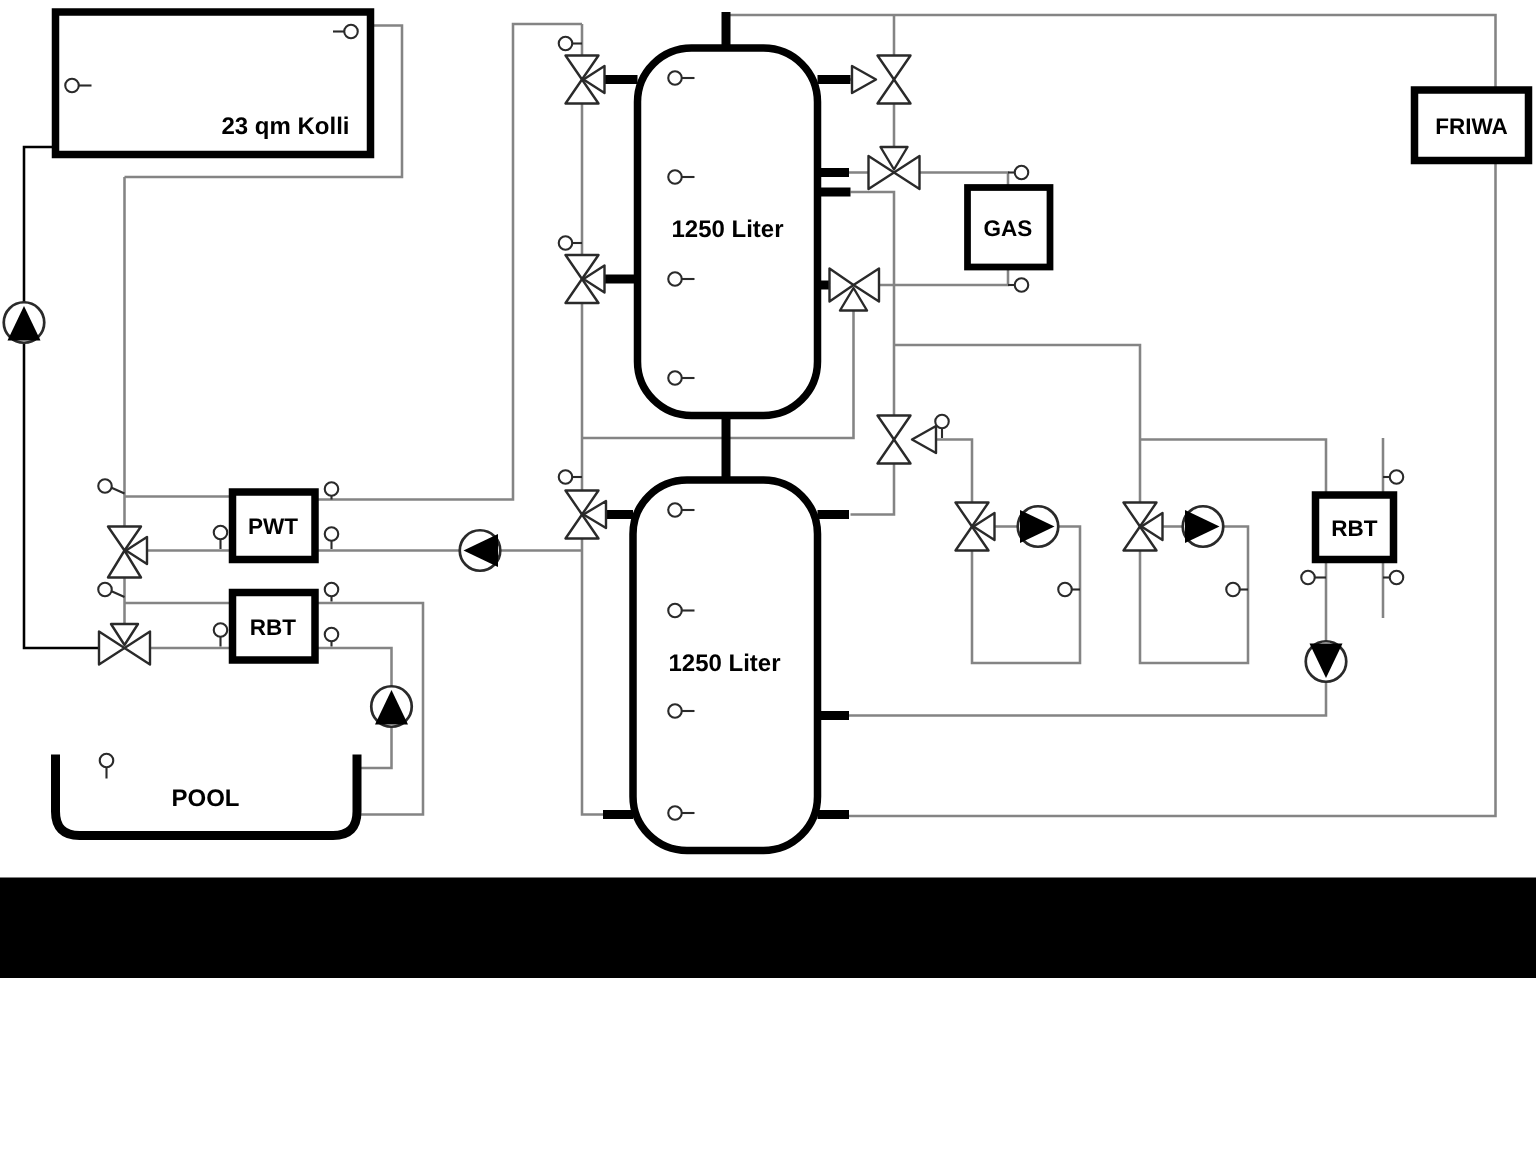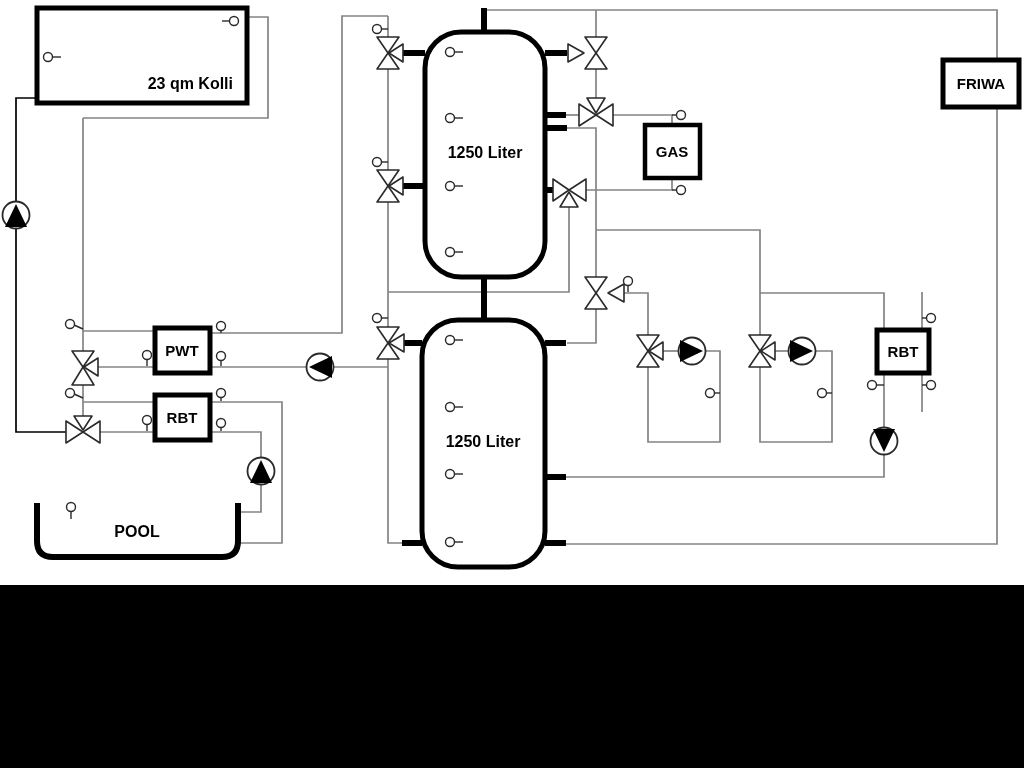--- a/index.html
+++ b/index.html
@@ -1,16 +1,16 @@
 <!DOCTYPE html>
 <html><head>
 <meta charset="utf-8">
 <style>
   html,body{margin:0;padding:0;background:#fff;}
-  #stage{position:relative;width:1024px;height:768px;background:#fff;overflow:hidden;
+  #stage{position:relative;width:1024px;height:652px;background:#fff;overflow:hidden;
          font-family:"Liberation Sans", sans-serif;}
   svg{display:block;}
   .boxlabel{font-family:"Liberation Sans", sans-serif;font-weight:bold;font-size:15px;fill:#000;}
   .biglabel{font-family:"Liberation Sans", sans-serif;font-weight:bold;font-size:16px;fill:#000;}
 </style>
 </head>
 <body>
 
 <div id="stage">
 <svg width="1024" height="768" viewBox="0 0 1024 768">

